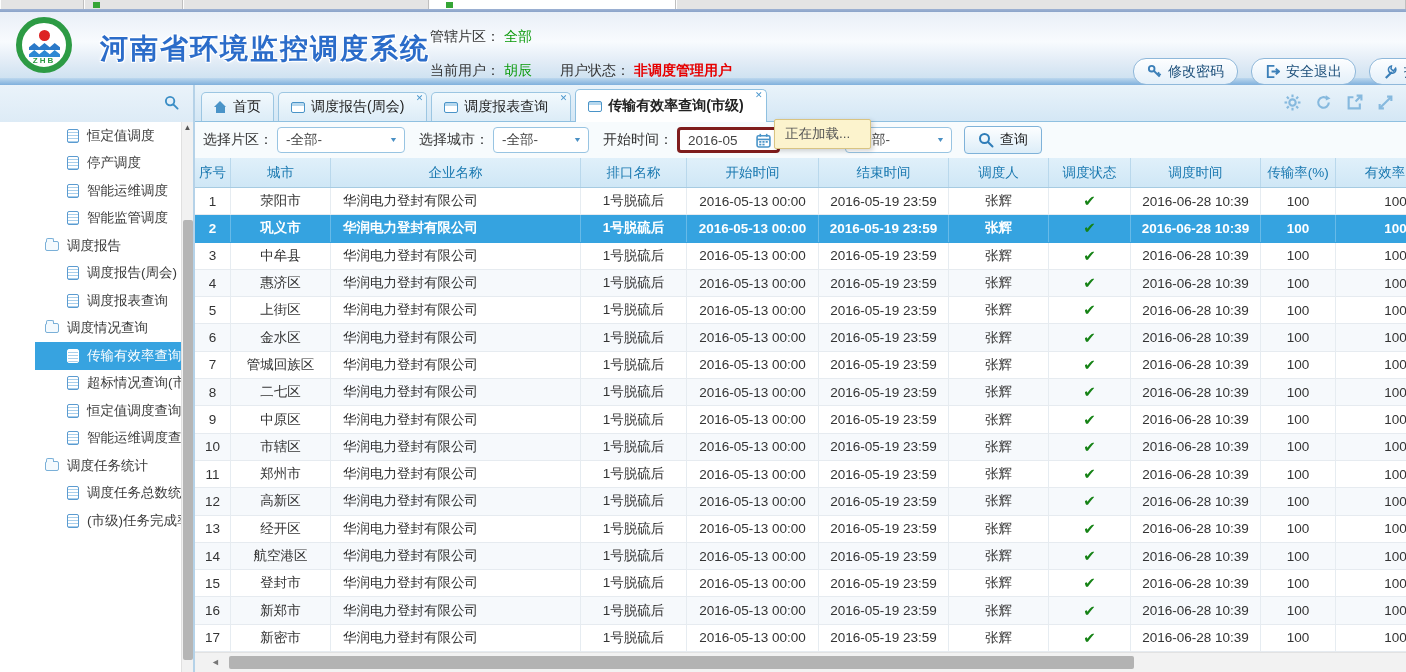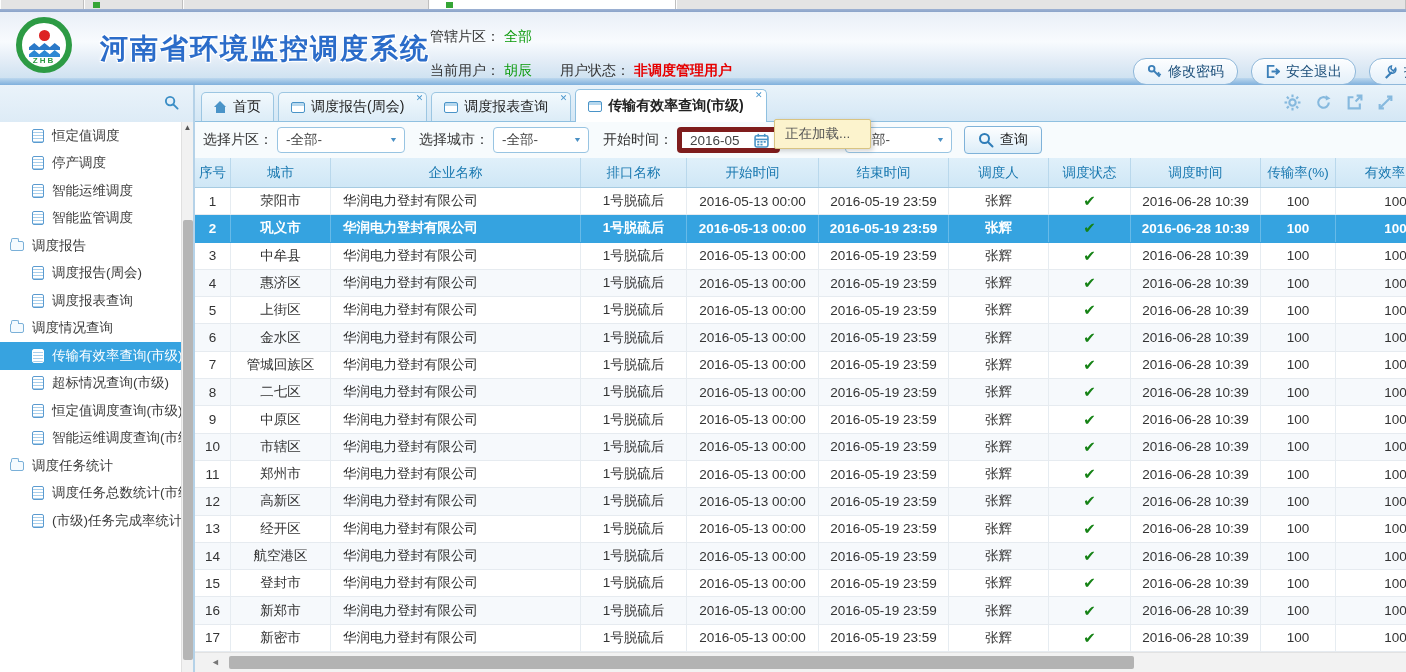--- a/index.html
+++ b/index.html
@@ -42,21 +42,21 @@
   
   .app-body { display:flex; height:587px; }
 
   
   .sidebar { width:195px; position:relative; background:#fff; border-right:2px solid #b5d2e8; }
   .side-search { height:37px; background:linear-gradient(#eaf3fa,#ddebf6); position:relative; }
   .side-search input { position:absolute; left:5px; top:5px; width:172px; height:26px; border:1px solid #9fc6e4; border-radius:4px;
     padding:0 26px 0 8px; font-size:13px; color:#333; outline:none; font-family:inherit; }
   .side-search input::placeholder { color:#a9b3bc; }
   .side-search .mag { position:absolute; right:14px; top:10px; }
-  .tree { height:418px; overflow:hidden; }
+  .tree { height:418px; overflow:hidden;padding-left:35px; }
   .tree-item { height:27.5px; display:flex; align-items:center; font-size:13.5px; color:#3a3a3a; cursor:pointer; white-space:nowrap; }
   .tree-item.lvl1 { padding-left:32px; }
   .tree-item.lvl0 { padding-left:10px; }
   .tree-item.selected { background:#37a3e0; color:#fff; }
   .icon-doc { width:12px; height:14px; flex:0 0 12px; margin-right:8px; border:1px solid #5b9bd0; border-radius:2px;
     background:repeating-linear-gradient(#fff 0 2px, #a9cfeb 2px 3px); }
   .tree-item.selected .icon-doc { border-color:#fff; }
   .icon-folder { width:14px; height:10px; flex:0 0 14px; margin-right:8px; border:1px solid #7ab0d8; border-radius:2px; background:#f4fafe; position:relative; }
   .icon-folder::before { content:""; position:absolute; left:0; top:-4px; width:6px; height:3px; background:#f4fafe; border:1px solid #7ab0d8; border-bottom:none; border-radius:2px 2px 0 0; }
   .vscroll { position:absolute; right:0; top:37px; width:12px; bottom:0; background:#f1f1f1; border-left:1px solid #e0e0e0; }
@@ -83,21 +83,21 @@
   .tabtools svg { display:block; cursor:pointer; }
 
   
   .toolbar { height:36px; display:flex; align-items:center; padding-left:8px; background:#f7fbfd; font-size:14px; color:#333; position:relative; }
   .flabel { margin-right:4px; white-space:nowrap; }
   .select { height:26px; background:#fff; border:1px solid #98c4e2; border-radius:4px; display:flex; align-items:center;
     padding:0 6px 0 8px; font-size:13.5px; color:#444; cursor:pointer; position:relative; }
   .select .caret { margin-left:auto; font-size:9px; color:#4a90c4; transform:scaleY(.8); }
   .sel-area { width:128px; margin-right:14px; }
   .sel-city { width:96px; margin-right:14px; }
-  .date-box { width:103px; height:26px; background:#fff; border:5px solid #7f1d1d; border-radius:4px; display:flex; align-items:center; padding:0 6px 0 8px; font-size:13.5px; color:#444; }
+  .date-box { width:103px; height:26px; background:#fff; border:3px solid #7f1d1d; border-radius:4px; display:flex; align-items:center; padding:0 6px 0 8px; font-size:13.5px; color:#444; }
   .date-box svg { margin-left:auto; }
   .sel-status { width:107px; margin-left:65px; }
   .btn-query { height:28px; margin-left:12px; display:flex; align-items:center; gap:6px; padding:0 13px;
     background:linear-gradient(#fdfeff,#dcedf8); border:1px solid #7fb2d9; border-radius:4px; font-size:14px; color:#222; cursor:pointer; }
   .loading-tip { position:absolute; left:579px; top:-3px; width:97px; height:30px; z-index:50;
     background:#fcf3cd; border:1px solid #d9c482; border-radius:2px; box-shadow:2px 2px 5px rgba(0,0,0,.18);
     display:flex; align-items:center; padding-left:10px; font-size:13.5px; color:#555; }
 
   
   .table-wrap { position:absolute; left:0; right:0; top:73px; bottom:20px; overflow:hidden; }

